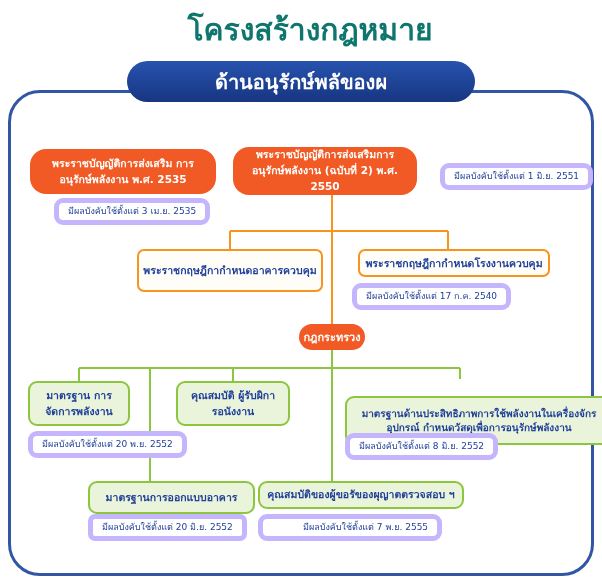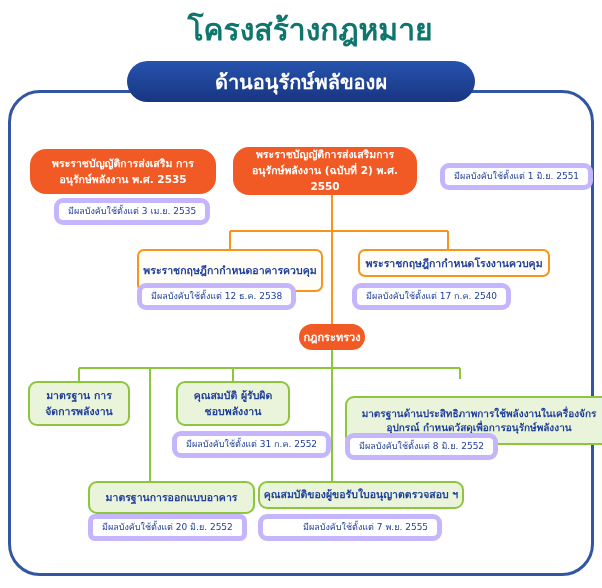--- a/index.html
+++ b/index.html
@@ -63,34 +63,33 @@
     <line x1="332" y1="368" x2="332" y2="481" stroke="#8cc63e" stroke-width="2"></line>
   </svg>
 
   <div class="node act" style="left:30px; top:149px; width:186px; height:45px;">พระราชบัญญัติการส่งเสริม การอนุรักษ์พลังงาน พ.ศ. 2535</div>
   <div class="caption" style="left:30px; top:198px;margin-left:24px;">มีผลบังคับใช้ตั้งแต่ 3 เม.ย. 2535</div>
 
   <div class="node act" style="left:233px; top:147px; width:184px; height:48px;">พระราชบัญญัติการส่งเสริมการอนุรักษ์พลังงาน (ฉบับที่ 2) พ.ศ. 2550</div>
   <div class="caption" style="left:440px; top:163px;">มีผลบังคับใช้ตั้งแต่ 1 มิ.ย. 2551</div>
 
   <div class="node decree" style="left:137px; top:249px; width:186px; height:43px;">พระราชกฤษฎีกากำหนดอาคารควบคุม</div>
-  <div class="caption" style="left:137px; top:283px;">มีผลบังคับใช้ตั้งแต่ 12 ธ.ค. 2538</div>
 
   <div class="node decree" style="left:358px; top:249px; width:192px; height:28px;font-family:Liberation Serif, serif;">พระราชกฤษฎีกากำหนดโรงงานควบคุม</div>
   <div class="caption" style="left:352px; top:283px;">มีผลบังคับใช้ตั้งแต่ 17 ก.ค. 2540</div>
 
   <div class="node minreg-pill" style="left:299px; top:324px; width:66px; height:26px;">กฎกระทรวง</div>
 
   <div class="node greenbox" style="left:28px; top:381px; width:102px; height:45px;">มาตรฐาน การจัดการพลังงาน</div>
+  <div class="caption" style="left:28px; top:431px;">มีผลบังคับใช้ตั้งแต่ 20 พ.ย. 2552</div>
 
-  <div class="node greenbox" style="left:176px; top:381px; width:114px; height:45px;">คุณสมบัติ ผู้รับผิดชอบพลังงาน</div>
-  <div class="caption" style="left:172px; top:431px;">มีผลบังคับใช้ตั้งแต่ 31 ก.ค. 2552</div>
+  <div class="node greenbox" style="left:176px; top:381px; width:114px; height:45px;">คุณสมบัติ ผู้รับผิการอนังงาน</div>
 
   <div class="node greenbox small" style="left:345px; top:396px; width:268px; height:49px;">มาตรฐานด้านประสิทธิภาพการใช้พลังงานในเครื่องจักร อุปกรณ์ กำหนดวัสดุเพื่อการอนุรักษ์พลังงาน</div>
   <div class="caption" style="left:345px; top:433px;">มีผลบังคับใช้ตั้งแต่ 8 มิ.ย. 2552</div>
 
   <div class="node greenbox single" style="left:88px; top:481px; width:167px; height:33px;">มาตรฐานการออกแบบอาคาร</div>
   <div class="caption" style="left:88px; top:514px;border-radius:7px;">มีผลบังคับใช้ตั้งแต่ 20 มิ.ย. 2552</div>
 
-  <div class="node greenbox single" style="left:258px; top:481px; width:206px; height:28px;">คุณสมบัติของผู้ขอรับใบอนุญาตตรวจสอบ ฯ</div>
+  <div class="node greenbox single" style="left:258px; top:481px; width:206px; height:28px;">คุณสมบัติของผู้ขอรัของผุญาตตรวจสอบ ฯ</div>
   <div class="caption" style="left:258px; top:514px;padding-left:40px;">มีผลบังคับใช้ตั้งแต่ 7 พ.ย. 2555</div>
 
 </div>
 
 </body></html>

